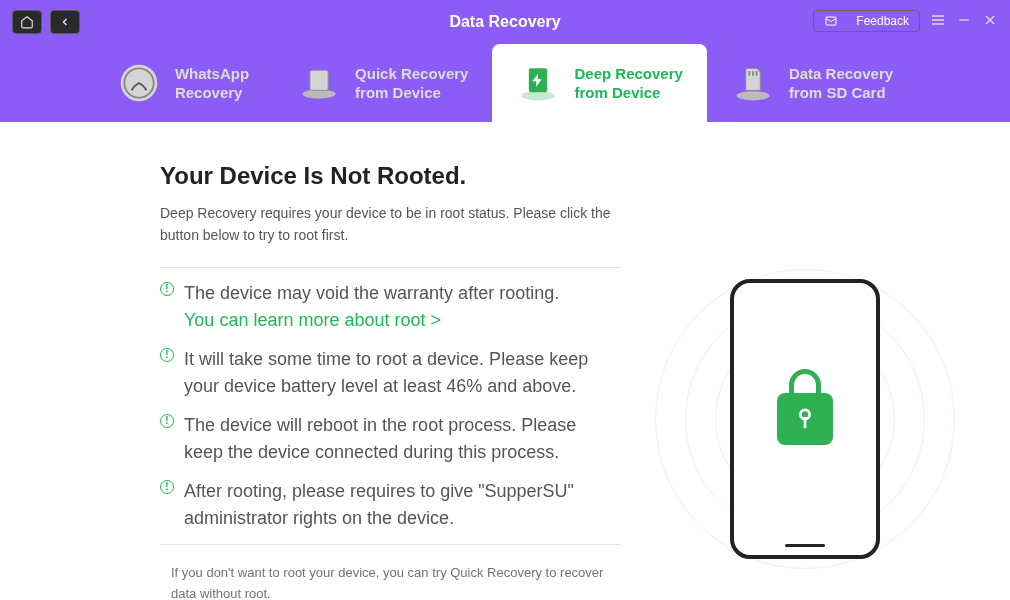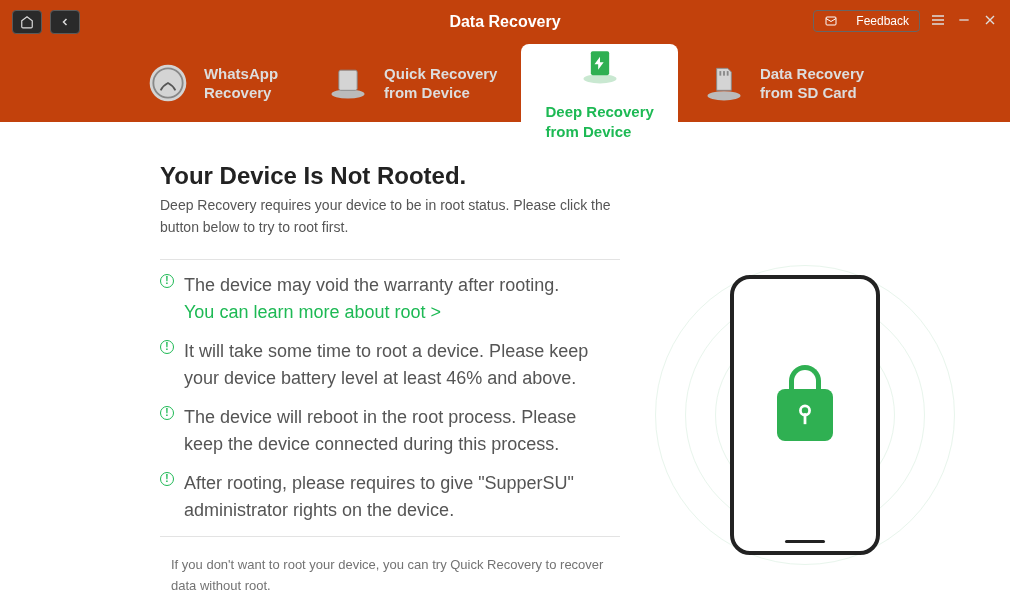--- a/index.html
+++ b/index.html
@@ -3,21 +3,21 @@
 <meta charset="utf-8">
 <style>
   * { box-sizing: border-box; margin: 0; padding: 0; }
   body {
     width: 1010px; height: 600px;
     font-family: -apple-system, BlinkMacSystemFont, "Segoe UI", Arial, sans-serif;
     background: #fff;
     overflow: hidden;
   }
   .header {
-    background: #c2410c;
+    background: #8b5cf6;
     height: 122px;
     color: #fff;
     position: relative;
   }
   .titlebar {
     height: 44px;
     display: flex;
     align-items: center;
     padding: 0 12px;
     position: relative;
@@ -60,32 +60,32 @@
     padding: 0 40px;
   }
   .tab {
     display: flex; align-items: center; gap: 14px;
     padding: 0 24px;
     cursor: pointer;
     height: 78px;
     border-radius: 8px 8px 0 0;
   }
   .tab .label { display: flex; flex-direction: column; line-height: 1.3; font-size: 15px; font-weight: 600; color: #ddd; }
-  .tab.active { background: #fff; flex-direction: column; }
+  .tab.active { background: #fff; }
   .tab.active .label { color: #1db954; }
   .tab-icon { width: 44px; height: 44px; display: flex; align-items: center; justify-content: center; }
   .tab-icon svg { width: 44px; height: 44px; }
 
   .content {
     display: flex;
     padding: 40px 60px 30px 160px;
     gap: 40px;
   }
   .left { flex: 1; max-width: 470px; }
-  h1 { font-size: 24px; color: #222; margin-bottom: 4px; font-weight: 700; }
+  h1 { font-size: 24px; color: #222; margin-bottom: 12px; font-weight: 700; }
   .desc { font-size: 14px; color: #555; line-height: 1.6; margin-bottom: 20px; }
   hr { border: none; border-top: 1px solid #e3e3e3; margin: 12px 0; }
   .warn { display: flex; gap: 10px; margin: 12px 0; align-items: flex-start; }
   .warn-icon {
     flex: none; width: 14px; height: 14px;
     border: 1.5px solid #1db954; border-radius: 50%;
     display: flex; align-items: center; justify-content: center;
     color: #1db954; font-size: 10px; font-weight: bold; margin-top: 2px;
   }
   .warn-text { font-size: 18px; color: #555; line-height: 1.5; }

